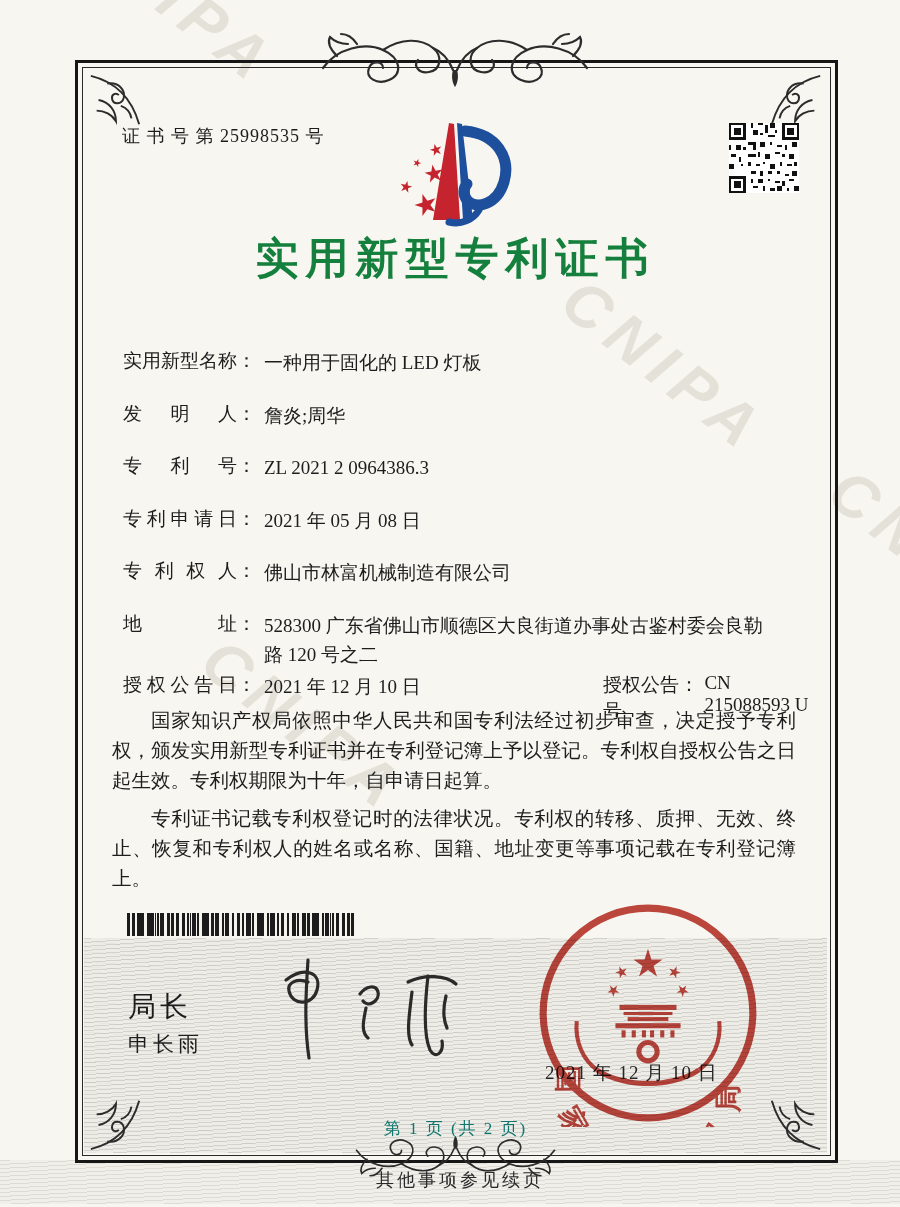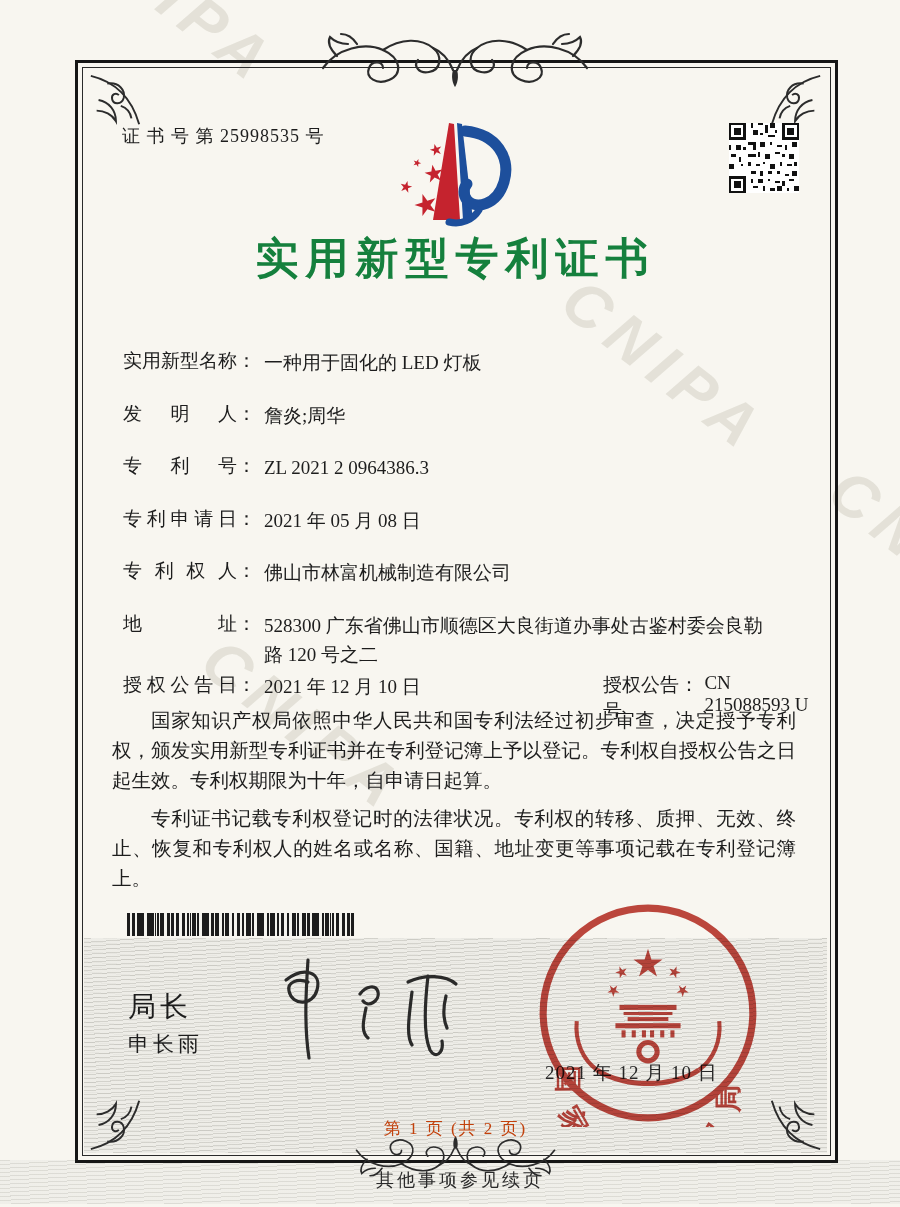--- a/index.html
+++ b/index.html
@@ -86,21 +86,21 @@
     font-size:19px;letter-spacing:1px;color:#262626;z-index:1;
   }
   .seal{
     position:absolute;left:534px;top:899px;width:228px;height:228px;
     mix-blend-mode:multiply;opacity:.93;z-index:2;
   }
   .seal-ring-text{font-size:27px;letter-spacing:19px;font-weight:700;fill:#bc3a31;
     font-family:"Liberation Serif","DejaVu Serif",serif;}
   .page-indicator{
     position:absolute;left:82px;top:1117px;width:747px;text-align:center;
-    font-size:17px;letter-spacing:2px;color:#c2410c;
+    font-size:17px;letter-spacing:2px;color:#0f766e;
   }
   .continuation{
     position:absolute;left:0;top:1168px;width:920px;text-align:center;
     font-size:18px;letter-spacing:3px;color:#2a2a2a;
   }
   .orn{position:absolute;}
 </style>
 </head>
 <body>
 

